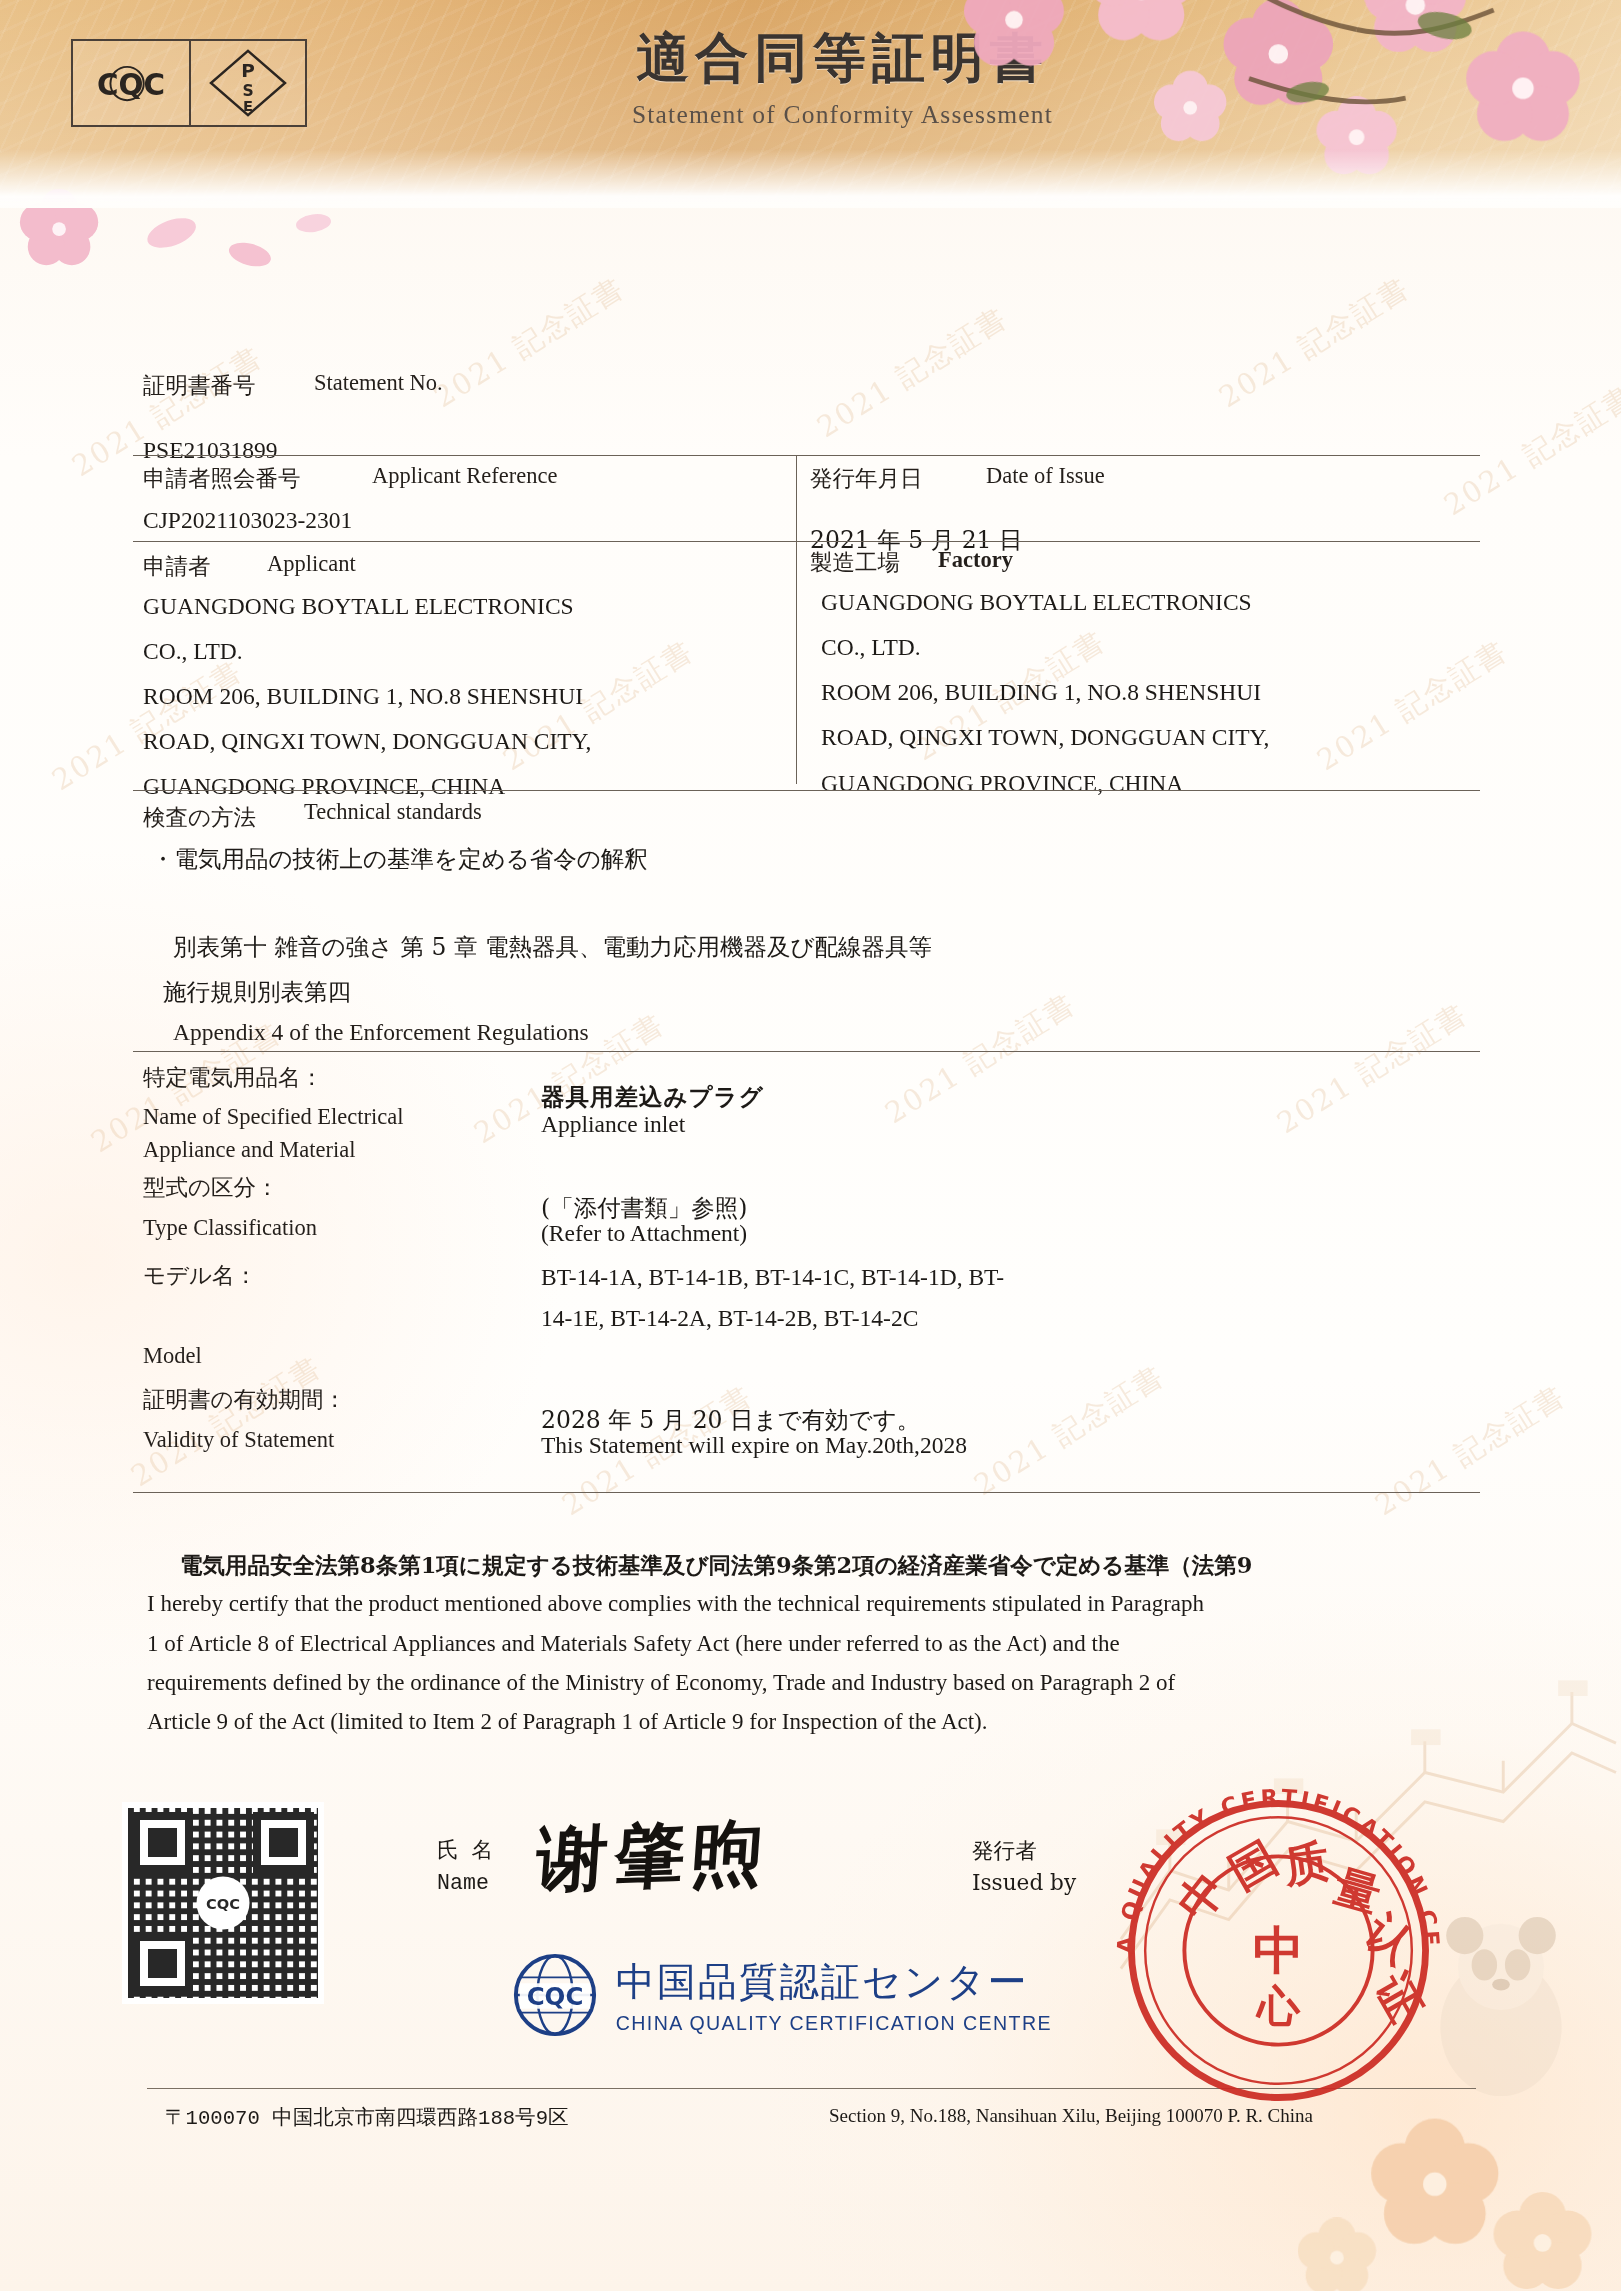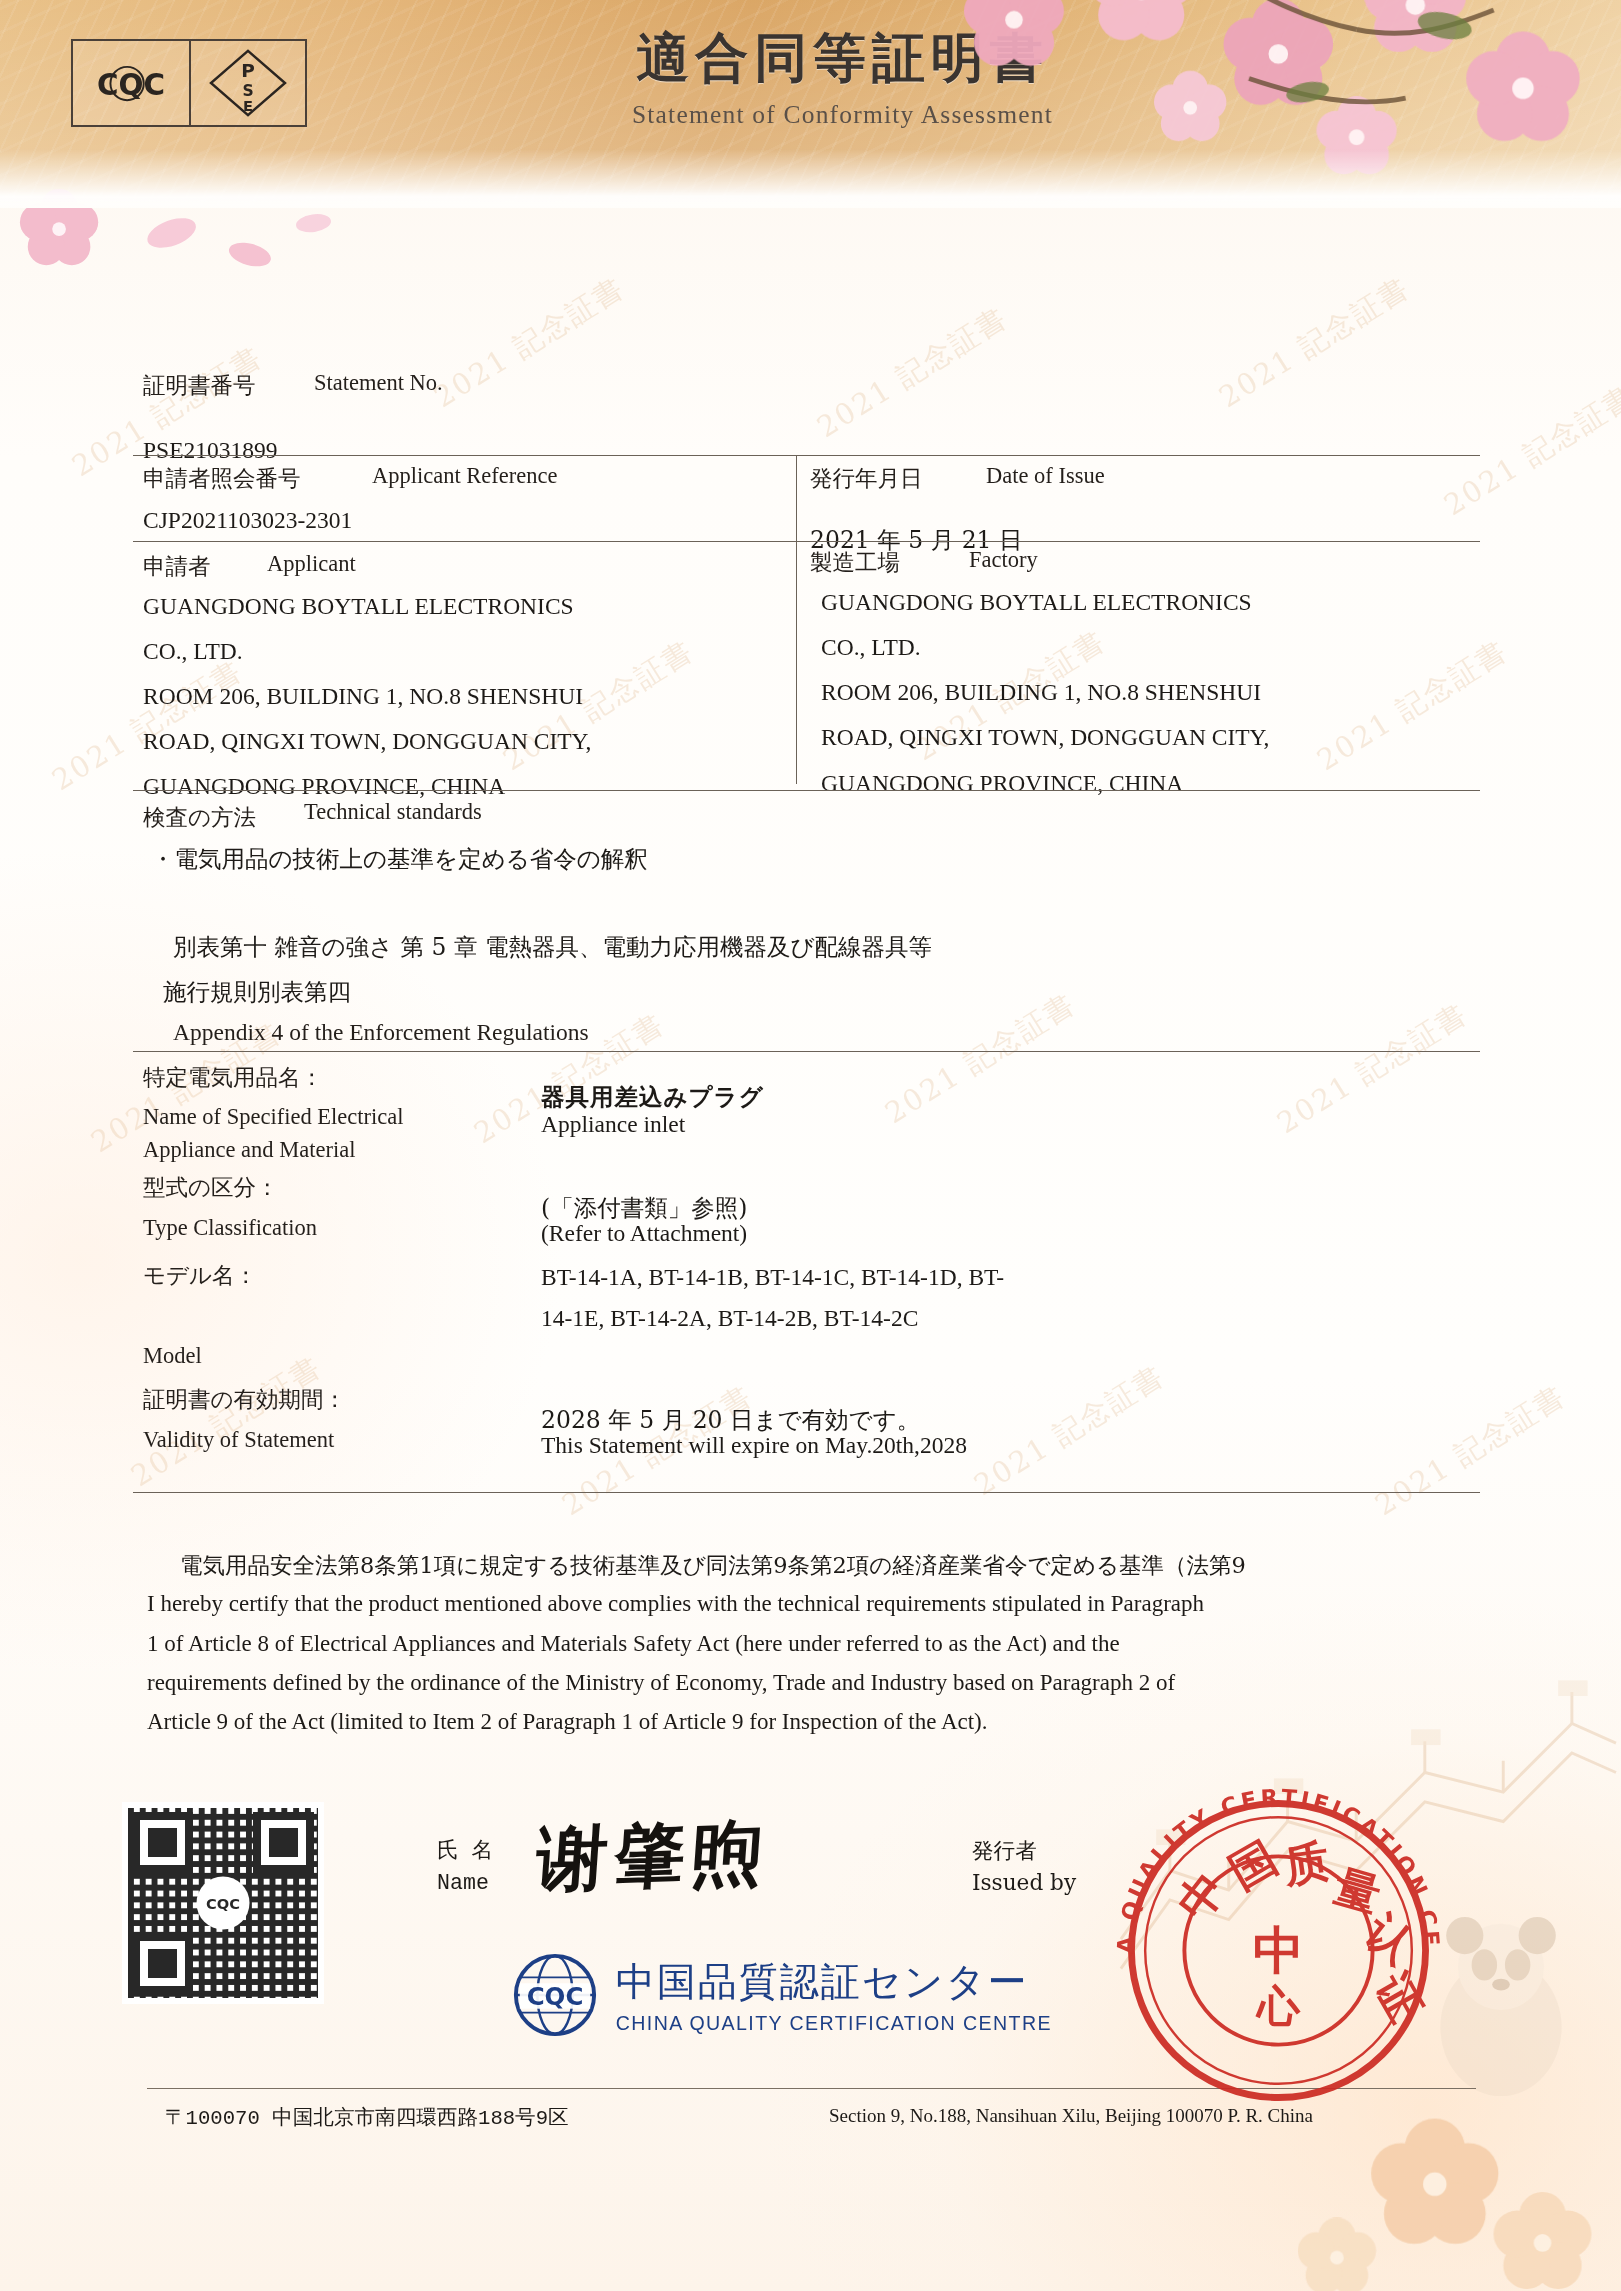--- a/index.html
+++ b/index.html
@@ -550,21 +550,21 @@
 
     <div class="cell lbl-jp" style="left:143px; top:551px;">申請者</div>
     <div class="cell lbl-en" style="left:267px; top:551px;">Applicant</div>
     <div class="cell val" style="left:143px; top:588px;">GUANGDONG BOYTALL ELECTRONICS</div>
     <div class="cell val" style="left:143px; top:633px;">CO., LTD.</div>
     <div class="cell val" style="left:143px; top:678px;">ROOM 206, BUILDING 1, NO.8 SHENSHUI</div>
     <div class="cell val" style="left:143px; top:723px;">ROAD, QINGXI TOWN, DONGGUAN CITY,</div>
     <div class="cell val" style="left:143px; top:768px;">GUANGDONG PROVINCE, CHINA</div>
 
     <div class="cell lbl-jp" style="left:810px; top:547px;">製造工場</div>
-    <div class="cell lbl-en" style="left:969px; top:547px;">Factory</div>
+    <div class="cell lbl-en" style="left:938px; top:547px;font-weight:bold;">Factory</div>
     <div class="cell val" style="left:821px; top:584px;">GUANGDONG BOYTALL ELECTRONICS</div>
     <div class="cell val" style="left:821px; top:629px;">CO., LTD.</div>
     <div class="cell val" style="left:821px; top:674px;">ROOM 206, BUILDING 1, NO.8 SHENSHUI</div>
     <div class="cell val" style="left:821px; top:719px;">ROAD, QINGXI TOWN, DONGGUAN CITY,</div>
     <div class="cell val" style="left:821px; top:765px;">GUANGDONG PROVINCE, CHINA</div>
 
     <div class="rule" style="top:790px;"></div>
 
     <div class="cell lbl-jp" style="left:143px; top:802px;">検査の方法</div>
     <div class="cell lbl-en" style="left:304px; top:799px;">Technical standards</div>
@@ -592,21 +592,21 @@
     <div class="cell lbl-en" style="left:143px; top:1343px;">Model</div>
 
     <div class="cell lbl-jp" style="left:143px; top:1384px;">証明書の有効期間：</div>
     <div class="cell lbl-en" style="left:143px; top:1427px;">Validity of Statement</div>
     <div class="cell val-jp" style="left:541px; top:1382px;">2028 年 5 月 20 日まで有効です。</div>
     <div class="cell val" style="left:541px; top:1427px;">This Statement will expire on May.20th,2028</div>
 
     <div class="rule" style="top:1492px;"></div>
 
     <div class="cert-para">
-      <div class="cert-jp" style="text-indent:33px;">電気用品安全法第8条第1項に規定する技術基準及び同法第9条第2項の経済産業省令で定める基準（法第9</div>
+      <div class="cert-jp" style="text-indent:33px;font-weight:bold;">電気用品安全法第8条第1項に規定する技術基準及び同法第9条第2項の経済産業省令で定める基準（法第9</div>
       <div class="cert-en">I hereby certify that the product mentioned above complies with the technical requirements stipulated in Paragraph</div>
       <div class="cert-en">1 of Article 8 of Electrical Appliances and Materials Safety Act (here under referred to as the Act) and the</div>
       <div class="cert-en">requirements defined by the ordinance of the Ministry of Economy, Trade and Industry based on Paragraph 2 of</div>
       <div class="cert-en">Article 9 of the Act (limited to Item 2 of Paragraph 1 of Article 9 for Inspection of the Act).</div>
     </div>
 
     <div class="qr">
       <div class="qr-inner">
         <div class="qr-eye" style="left:3.9px; top:3.9px;"></div>
         <div class="qr-eye" style="right:3.9px; top:3.9px;"></div>

